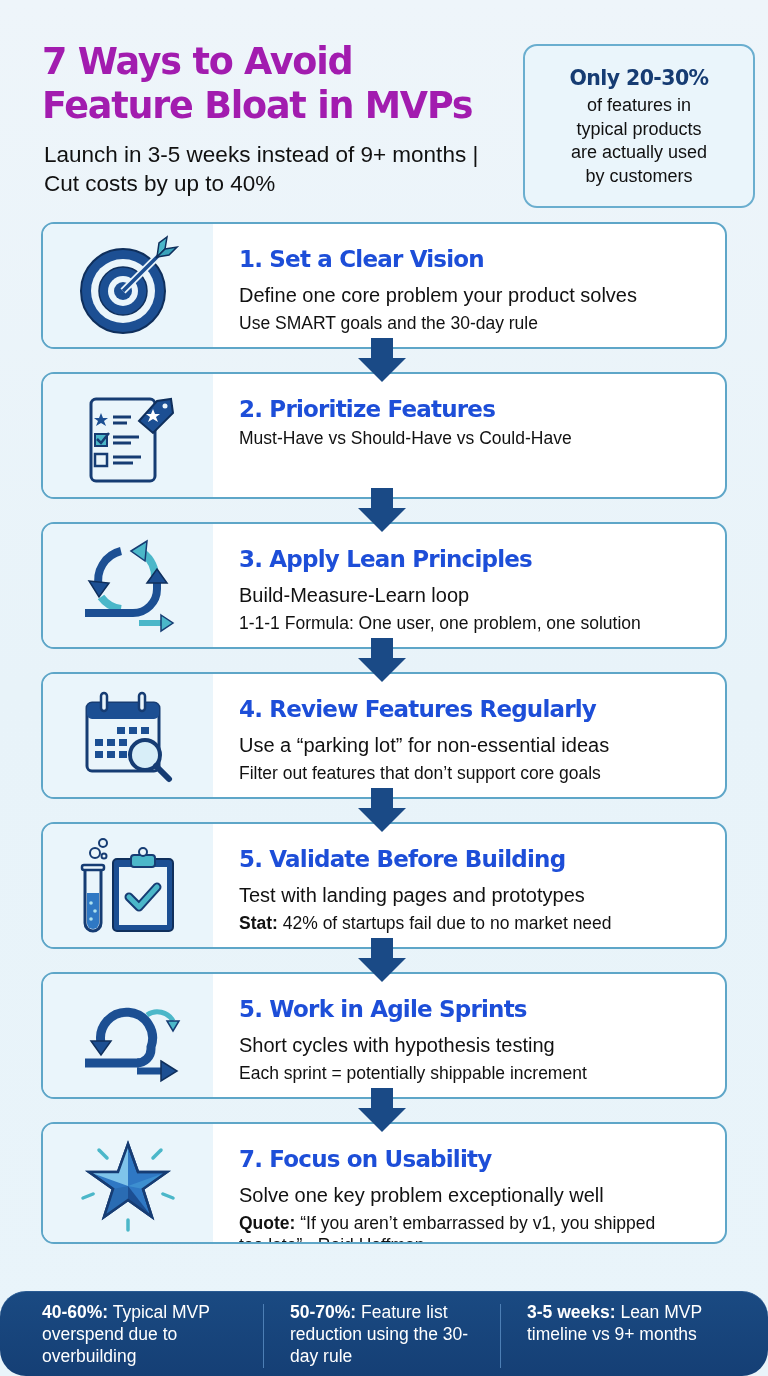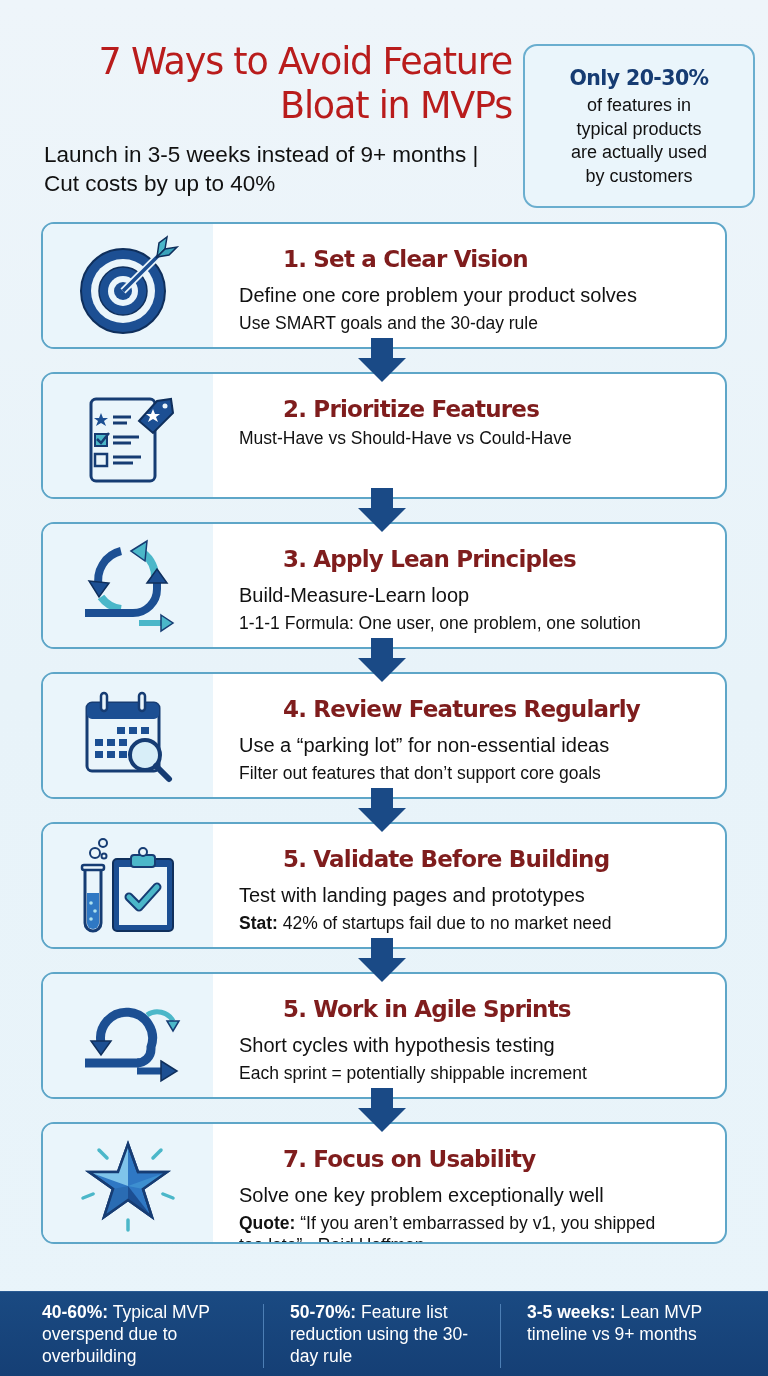--- a/index.html
+++ b/index.html
@@ -6,22 +6,22 @@
   html, body { width: 768px; height: 1376px; overflow: hidden; }
   body {
     position: relative;
     font-family: "Liberation Sans", "DejaVu Sans", sans-serif;
     background: linear-gradient(180deg, #eef5fa 0%, #e8f3f9 50%, #e9f4fa 100%);
     color: #111;
   }
   .title {
     position: absolute; left: 42px; top: 40px; width: 470px;
     font-family: "DejaVu Sans", sans-serif;
-    font-weight: normal; font-size: 36.5px; line-height: 44px;
-    color: #b91c1c; letter-spacing: -1.2px; text-align: right;
+    font-weight: bold; font-size: 36.5px; line-height: 44px;
+    color: #a21caf; letter-spacing: -1.2px;
   }
   .subtitle {
     position: absolute; left: 44px; top: 140px; width: 460px;
     font-size: 22.5px; line-height: 29px; color: #111;
   }
   .stat-box {
     position: absolute; left: 523px; top: 44px; width: 232px; height: 164px;
     border: 2px solid #6aaecf; border-radius: 14px;
     background: #eaf5fb;
     display: flex; flex-direction: column; align-items: center; justify-content: center;
@@ -42,36 +42,36 @@
   .card .icon-area {
     width: 170px; height: 100%;
     background: #eaf5fb;
     display: flex; align-items: center; justify-content: center;
     flex-shrink: 0;
   }
   .card .icon-area svg { width: 110px; height: 110px; }
   .card .text { padding-left: 26px; padding-top: 20px; }
   .card .heading {
     font-family: "DejaVu Sans", sans-serif; font-weight: bold;
-    font-size: 23px; line-height: 30px; color: #7f1d1d; letter-spacing: -0.8px; margin-left: 44px;
+    font-size: 23px; line-height: 30px; color: #1d4ed8; letter-spacing: -0.8px;
   }
   .card .line1 { font-size: 20px; line-height: 27px; color: #111; margin-top: 8px; }
   .card .line2 { font-size: 17.5px; line-height: 22px; color: #111; margin-top: 3px; }
   .card .line2 b { font-weight: bold; }
 
   .arrow {
     position: absolute; left: 358px; width: 48px; height: 44px;
     z-index: 5;
   }
 
   .footer {
     position: absolute; left: 0; top: 1291px; width: 768px; height: 85px;
     background: linear-gradient(180deg, #1a4a82 0%, #153f75 100%);
     border-top: 1px solid #2a5b93;
-    display: flex; padding-top: 9px;
+    display: flex; padding-top: 9px; border-radius: 26px;
   }
   .footer .col {
     color: #fff; font-size: 17.5px; line-height: 22px;
     padding-left: 42px;
   }
   .footer .col b { font-weight: bold; }
   .footer .sep { width: 1px; height: 64px; background: #4d7fb5; margin-top: 3px; }
 </style>
 </head>
 <body>

